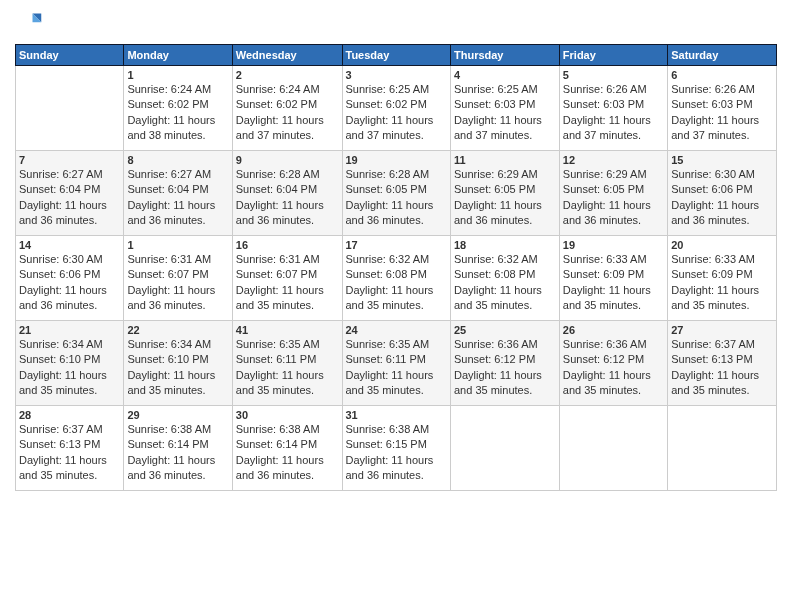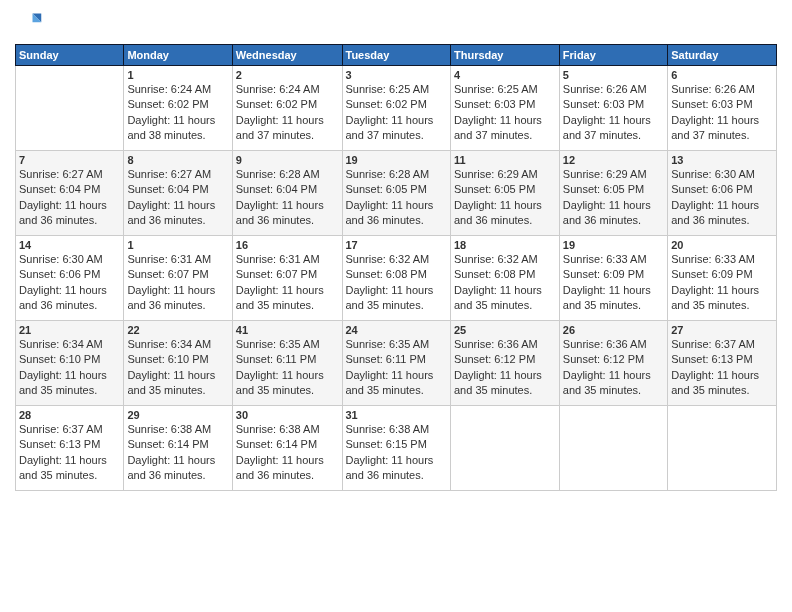--- a/index.html
+++ b/index.html
@@ -207,21 +207,21 @@
 and 36 minutes.</div>
           </td>
           <td>
             <span class="day-num">12</span>
             <div class="day-info" style="white-space: pre-line;">Sunrise: 6:29 AM
 Sunset: 6:05 PM
 Daylight: 11 hours
 and 36 minutes.</div>
           </td>
           <td>
-            <span class="day-num">13</span>
+            <span class="day-num">15</span>
             <div class="day-info" style="white-space: pre-line;">Sunrise: 6:30 AM
 Sunset: 6:06 PM
 Daylight: 11 hours
 and 36 minutes.</div>
           </td>
         </tr>
         <tr>
           <td>
             <span class="day-num">14</span>
             <div class="day-info" style="white-space: pre-line;">Sunrise: 6:30 AM

